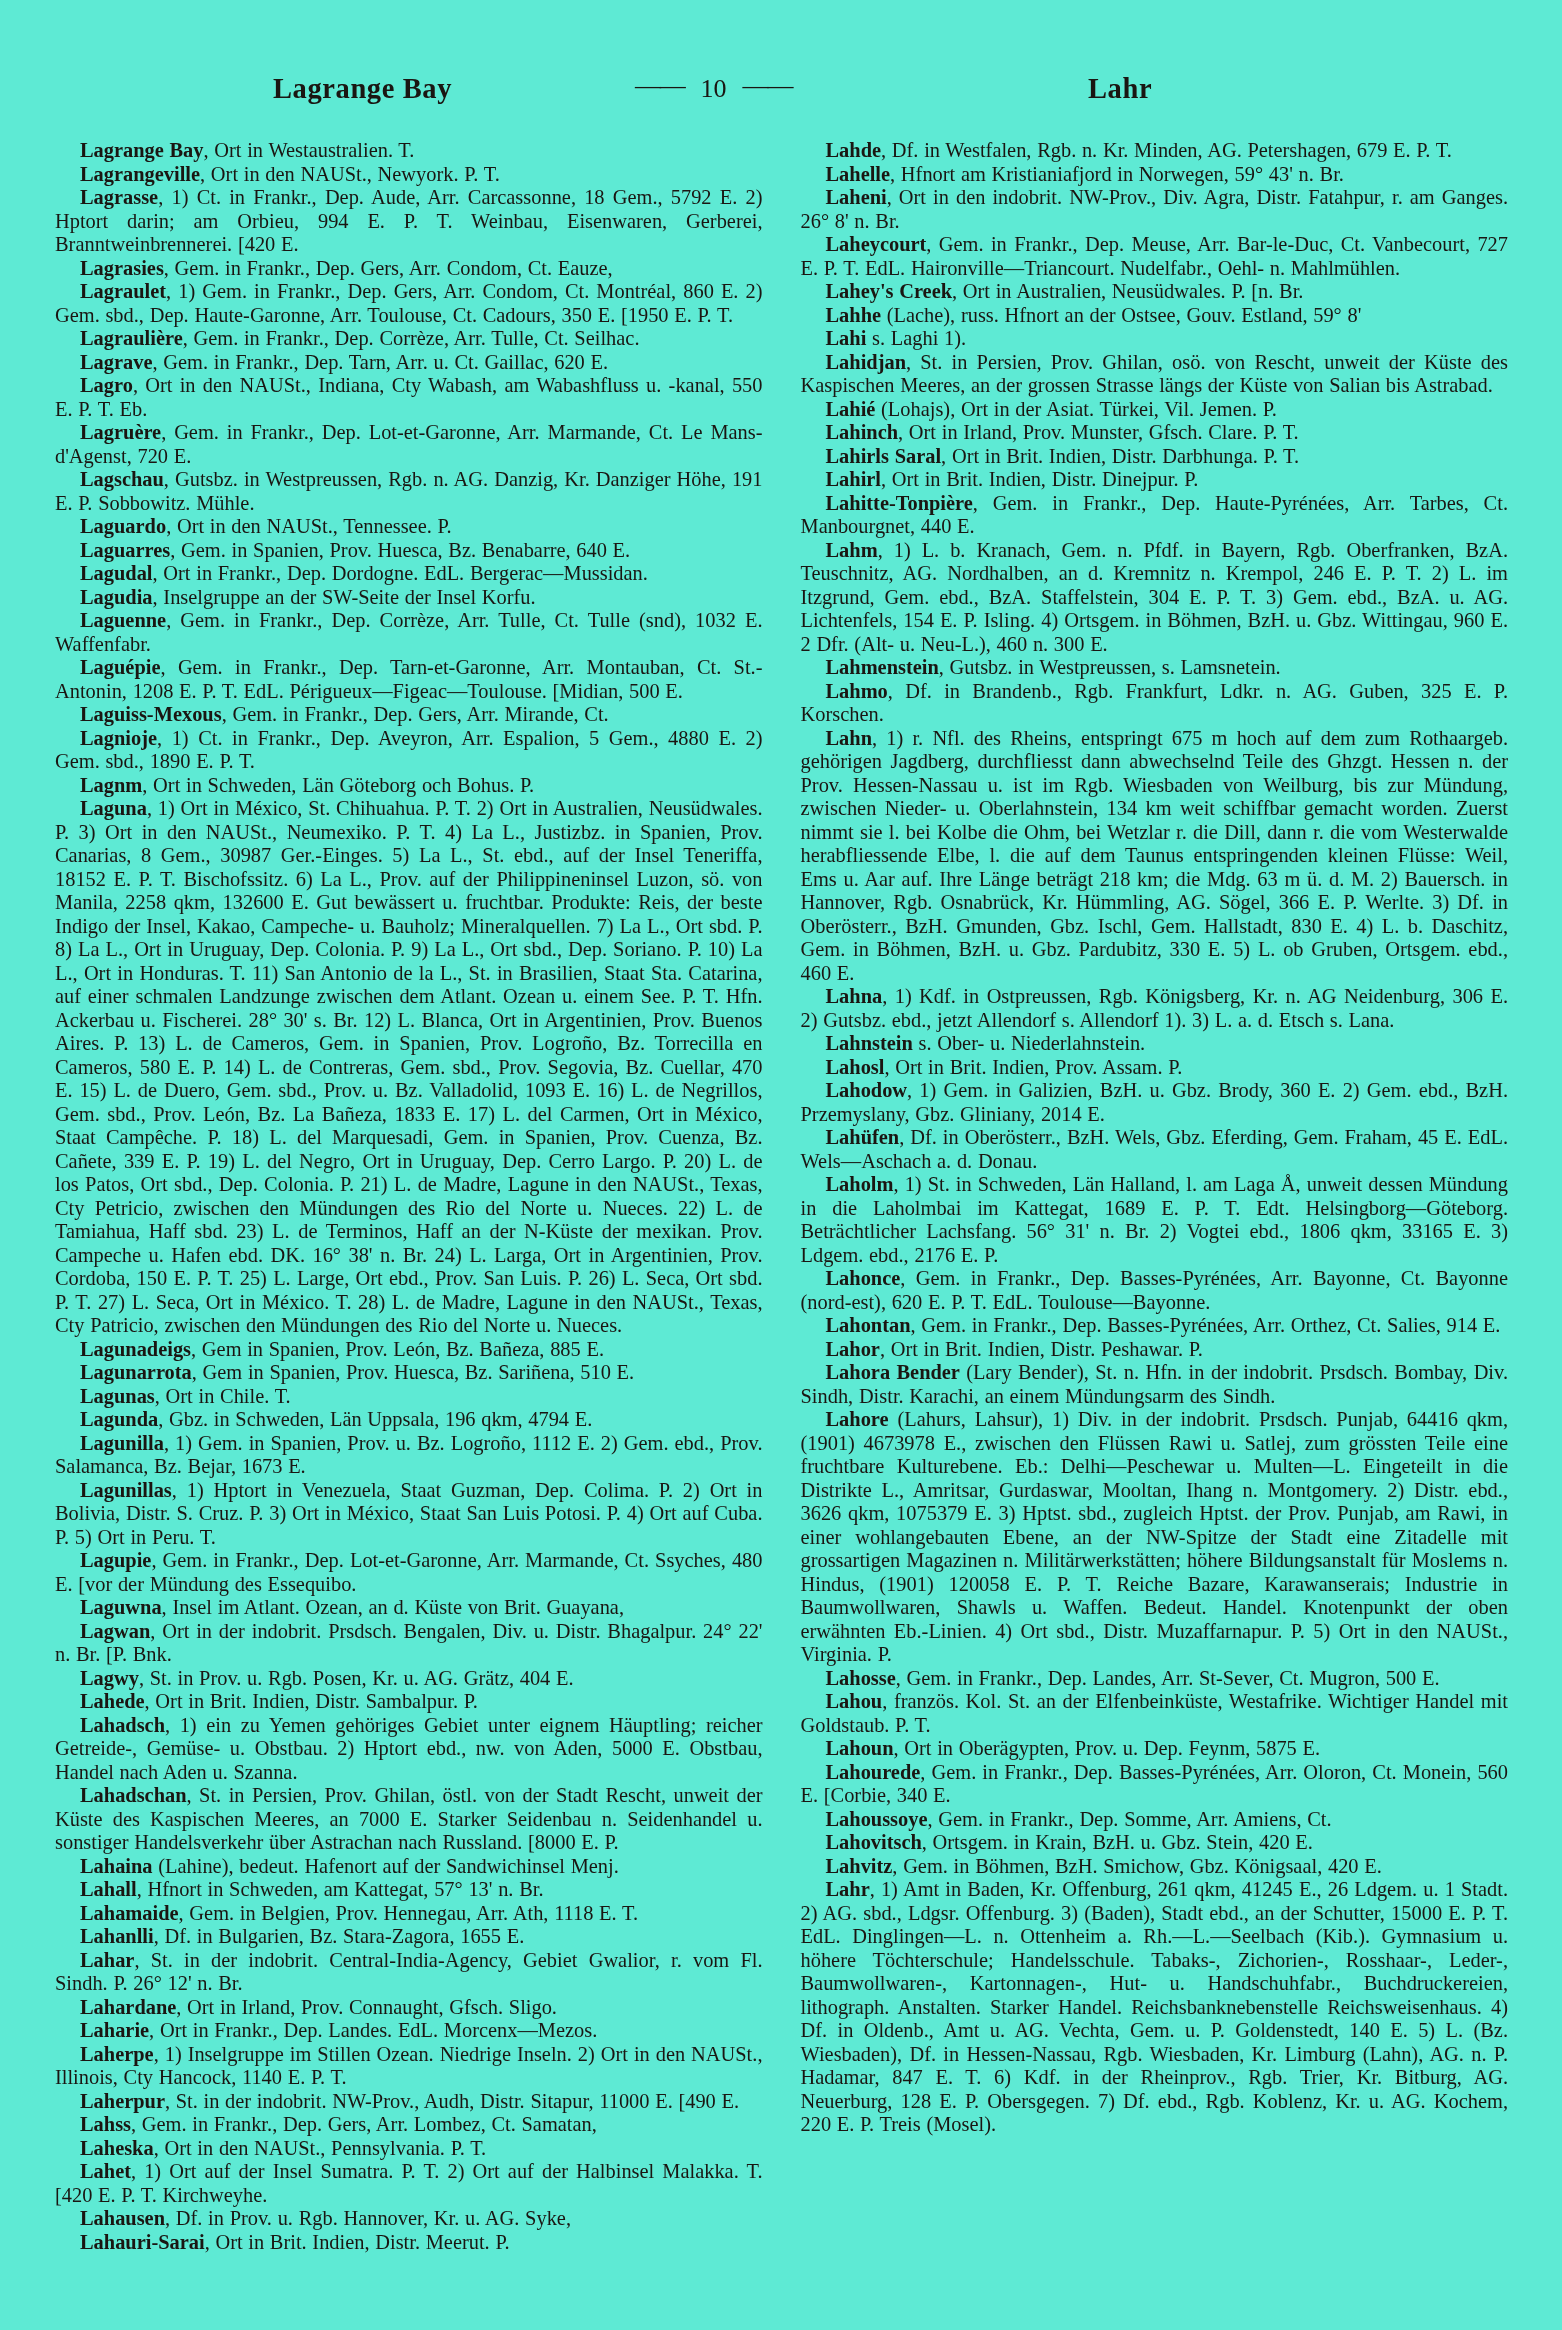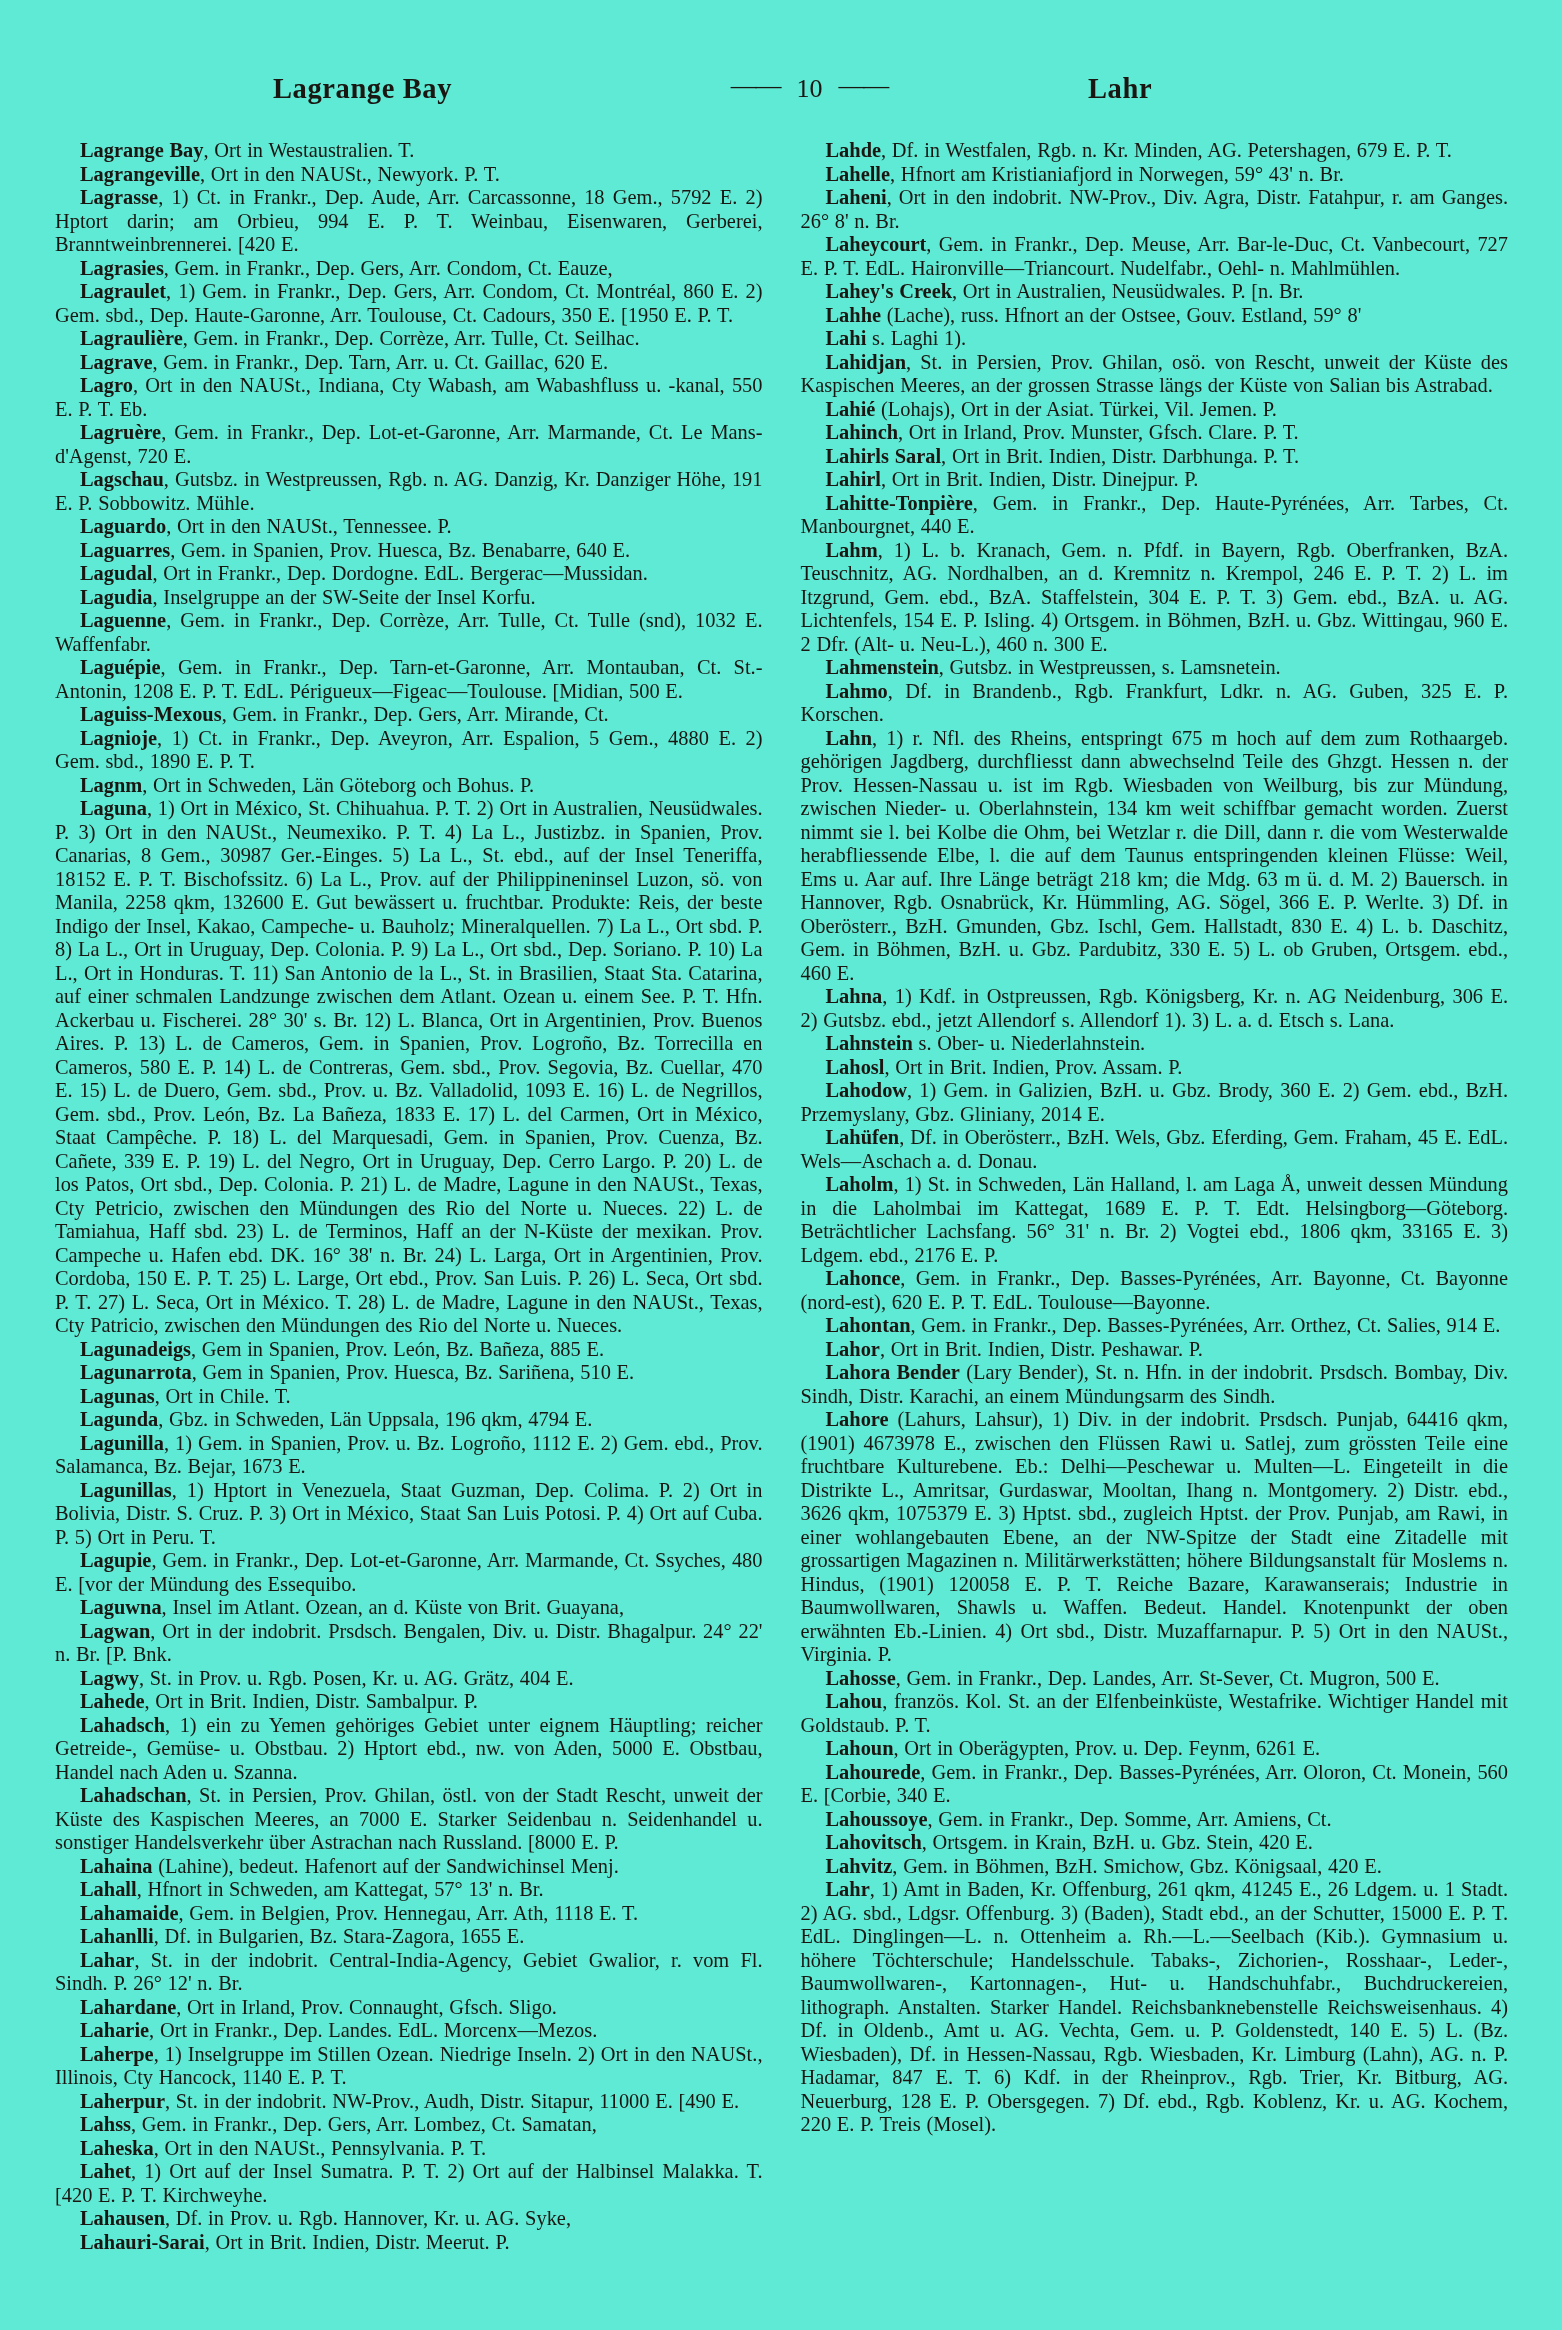--- a/index.html
+++ b/index.html
@@ -30,21 +30,21 @@
     top: 0;
     font-size: 28.5px;
     font-weight: 700;
     letter-spacing: 0.6px;
   }
   .hdr-center {
     position: absolute;
     left: 619px;
     top: 1.2px;
     width: 285px;
-    text-align: right;
+    text-align: left;
     font-size: 26px;
     white-space: nowrap;
   }
   .hdr-center .rule {
     letter-spacing: -1.2px;
     position: relative;
     top: -3.7px;
     padding: 0 16px;
     color: #1a1612;
   }
@@ -168,21 +168,21 @@
         <p class="entry"><b>Lahodow</b><span>, 1) Gem. in Galizien, BzH. u. Gbz. Brody, 360 E. 2) Gem. ebd., BzH. Przemyslany, Gbz. Gliniany, 2014 E.</span></p>
         <p class="entry"><b>Lahüfen</b><span>, Df. in Oberösterr., BzH. Wels, Gbz. Eferding, Gem. Fraham, 45 E. EdL. Wels—Aschach a. d. Donau.</span></p>
         <p class="entry"><b>Laholm</b><span>, 1) St. in Schweden, Län Halland, l. am Laga Å, unweit dessen Mündung in die Laholmbai im Kattegat, 1689 E. P. T. Edt. Helsingborg—Göteborg. Beträchtlicher Lachsfang. 56° 31' n. Br. 2) Vogtei ebd., 1806 qkm, 33165 E. 3) Ldgem. ebd., 2176 E. P.</span></p>
         <p class="entry"><b>Lahonce</b><span>, Gem. in Frankr., Dep. Basses-Pyrénées, Arr. Bayonne, Ct. Bayonne (nord-est), 620 E. P. T. EdL. Toulouse—Bayonne.</span></p>
         <p class="entry"><b>Lahontan</b><span>, Gem. in Frankr., Dep. Basses-Pyrénées, Arr. Orthez, Ct. Salies, 914 E.</span></p>
         <p class="entry"><b>Lahor</b><span>, Ort in Brit. Indien, Distr. Peshawar. P.</span></p>
         <p class="entry"><b>Lahora Bender</b><span> (Lary Bender), St. n. Hfn. in der indobrit. Prsdsch. Bombay, Div. Sindh, Distr. Karachi, an einem Mündungsarm des Sindh.</span></p>
         <p class="entry"><b>Lahore</b><span> (Lahurs, Lahsur), 1) Div. in der indobrit. Prsdsch. Punjab, 64416 qkm, (1901) 4673978 E., zwischen den Flüssen Rawi u. Satlej, zum grössten Teile eine fruchtbare Kulturebene. Eb.: Delhi—Peschewar u. Multen—L. Eingeteilt in die Distrikte L., Amritsar, Gurdaswar, Mooltan, Ihang n. Montgomery. 2) Distr. ebd., 3626 qkm, 1075379 E. 3) Hptst. sbd., zugleich Hptst. der Prov. Punjab, am Rawi, in einer wohlangebauten Ebene, an der NW-Spitze der Stadt eine Zitadelle mit grossartigen Magazinen n. Militärwerkstätten; höhere Bildungsanstalt für Moslems n. Hindus, (1901) 120058 E. P. T. Reiche Bazare, Karawanserais; Industrie in Baumwollwaren, Shawls u. Waffen. Bedeut. Handel. Knotenpunkt der oben erwähnten Eb.-Linien. 4) Ort sbd., Distr. Muzaffarnapur. P. 5) Ort in den NAUSt., Virginia. P.</span></p>
         <p class="entry"><b>Lahosse</b><span>, Gem. in Frankr., Dep. Landes, Arr. St-Sever, Ct. Mugron, 500 E.</span></p>
         <p class="entry"><b>Lahou</b><span>, französ. Kol. St. an der Elfenbeinküste, Westafrike. Wichtiger Handel mit Goldstaub. P. T.</span></p>
-        <p class="entry"><b>Lahoun</b><span>, Ort in Oberägypten, Prov. u. Dep. Feynm, 6261 E.</span></p>
+        <p class="entry"><b>Lahoun</b><span>, Ort in Oberägypten, Prov. u. Dep. Feynm, 5875 E.</span></p>
         <p class="entry"><b>Lahourede</b><span>, Gem. in Frankr., Dep. Basses-Pyrénées, Arr. Oloron, Ct. Monein, 560 E. [Corbie, 340 E.</span></p>
         <p class="entry"><b>Lahoussoye</b><span>, Gem. in Frankr., Dep. Somme, Arr. Amiens, Ct.</span></p>
         <p class="entry"><b>Lahovitsch</b><span>, Ortsgem. in Krain, BzH. u. Gbz. Stein, 420 E.</span></p>
         <p class="entry"><b>Lahvitz</b><span>, Gem. in Böhmen, BzH. Smichow, Gbz. Königsaal, 420 E.</span></p>
         <p class="entry"><b>Lahr</b><span>, 1) Amt in Baden, Kr. Offenburg, 261 qkm, 41245 E., 26 Ldgem. u. 1 Stadt. 2) AG. sbd., Ldgsr. Offenburg. 3) (Baden), Stadt ebd., an der Schutter, 15000 E. P. T. EdL. Dinglingen—L. n. Ottenheim a. Rh.—L.—Seelbach (Kib.). Gymnasium u. höhere Töchterschule; Handelsschule. Tabaks-, Zichorien-, Rosshaar-, Leder-, Baumwollwaren-, Kartonnagen-, Hut- u. Handschuhfabr., Buchdruckereien, lithograph. Anstalten. Starker Handel. Reichsbanknebenstelle Reichsweisenhaus. 4) Df. in Oldenb., Amt u. AG. Vechta, Gem. u. P. Goldenstedt, 140 E. 5) L. (Bz. Wiesbaden), Df. in Hessen-Nassau, Rgb. Wiesbaden, Kr. Limburg (Lahn), AG. n. P. Hadamar, 847 E. T. 6) Kdf. in der Rheinprov., Rgb. Trier, Kr. Bitburg, AG. Neuerburg, 128 E. P. Obersgegen. 7) Df. ebd., Rgb. Koblenz, Kr. u. AG. Kochem, 220 E. P. Treis (Mosel).</span></p>
       </div>
   </div>
 
 </div>
 

